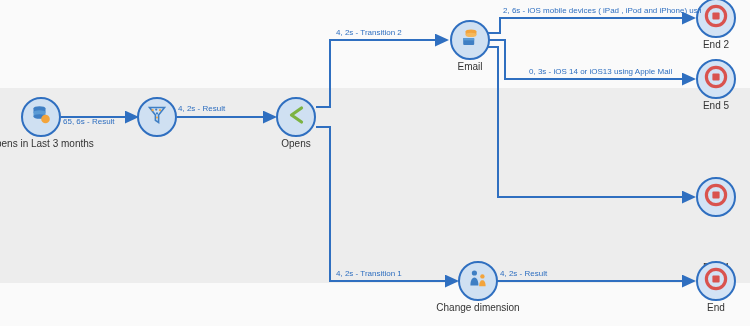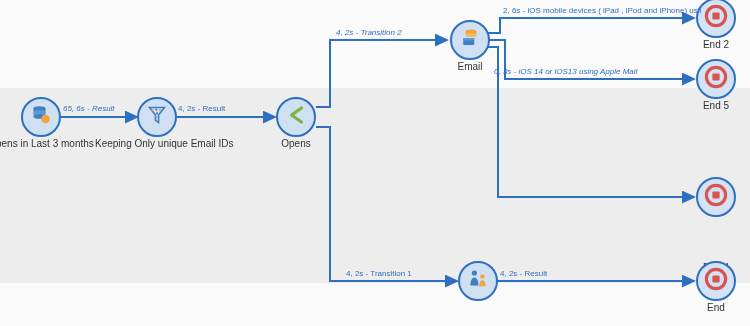--- a/index.html
+++ b/index.html
@@ -108,21 +108,20 @@
       <svg width="22" height="22" viewBox="0 0 22 22">
         <path d="M3.5,3.5 L18.5,3.5 L12.6,11 L12.6,18.5 L9.4,16.4 L9.4,11 Z" fill="none" stroke="#3f7fc4" stroke-width="1.6"></path>
         <circle cx="6.6" cy="6.2" r="1.1" fill="#f3a43c"></circle>
         <circle cx="10.2" cy="5.6" r="1.1" fill="#3f7fc4"></circle>
         <circle cx="14" cy="6.2" r="1.1" fill="#f3a43c"></circle>
         <circle cx="11" cy="9.4" r="1.1" fill="#3f7fc4"></circle>
         <circle cx="11" cy="13.6" r="1" fill="#f3a43c"></circle>
       </svg>
     </span>
   </div>
-  <div class="node-label" style="left:95px;top:139px;width:124px;">Keeping Only unique Email IDs</div>
 
   <div class="node" style="left:276px;top:97px;">
     <span class="ico">
       <svg width="22" height="22" viewBox="0 0 22 22">
         <path d="M16.5,4 L6.5,11 L16.5,18" fill="none" stroke="#7cb342" stroke-width="3.2" stroke-linecap="round" stroke-linejoin="round"></path>
       </svg>
     </span>
   </div>
   <div class="node-label" style="left:266px;top:139px;width:60px;">Opens</div>
 
@@ -142,20 +141,21 @@
   <div class="node" style="left:458px;top:261px;">
     <span class="ico">
       <svg width="22" height="22" viewBox="0 0 22 22">
         <circle cx="7.4" cy="5" r="2.6" fill="#3f7fc4"></circle>
         <path d="M3.4,17.5 C3.4,12.4 5.2,9.6 7.4,9.6 C9.6,9.6 11.4,12.4 11.4,17.5 Z" fill="#3f7fc4"></path>
         <circle cx="15.4" cy="8.4" r="2.2" fill="#f3a43c"></circle>
         <path d="M12.2,18.2 C12.2,14 13.6,12.2 15.4,12.2 C17.2,12.2 18.6,14 18.6,18.2 Z" fill="#f3a43c"></path>
       </svg>
     </span>
   </div>
+  <div class="node-label" style="left:428px;top:303px;width:100px;">Change dimension</div>
 
   <div class="node end" style="left:696px;top:-2px;">
     <span class="ico">
       <svg width="24" height="24" viewBox="0 0 24 24">
         <circle cx="12" cy="12" r="9.6" fill="none" stroke="#d9534f" stroke-width="3.2"></circle>
         <rect x="8.4" y="8.4" width="7.2" height="7.2" rx="1" fill="#d9534f"></rect>
       </svg>
     </span>
   </div>
   <div class="node-label" style="left:686px;top:40px;width:60px;">End 2</div>
@@ -183,21 +183,21 @@
   <div class="node end" style="left:696px;top:261px;">
     <span class="ico">
       <svg width="24" height="24" viewBox="0 0 24 24">
         <circle cx="12" cy="12" r="9.6" fill="none" stroke="#d9534f" stroke-width="3.2"></circle>
         <rect x="8.4" y="8.4" width="7.2" height="7.2" rx="1" fill="#d9534f"></rect>
       </svg>
     </span>
   </div>
   <div class="node-label" style="left:686px;top:303px;width:60px;">End</div>
 
-  <div class="edge-label" style="left:63px;top:104px;font-style:italic;">65, 6s - Result</div>
+  <div class="edge-label" style="left:63px;top:117px;">65, 6s - Result</div>
   <div class="edge-label" style="left:178px;top:104px;">4, 2s - Result</div>
-  <div class="edge-label" style="left:336px;top:28px;font-style:italic;">4, 2s - Transition 2</div>
+  <div class="edge-label" style="left:336px;top:28px;">4, 2s - Transition 2</div>
   <div class="edge-label" style="left:503px;top:6px;width:198px;overflow:hidden;">2, 6s - iOS mobile devices ( iPad , iPod and iPhone) using App</div>
-  <div class="edge-label" style="left:494px;top:67px;font-style:italic;">0, 3s - iOS 14 or iOS13 using Apple Mail</div>
-  <div class="edge-label" style="left:336px;top:269px;margin-left:10px;">4, 2s - Transition 1</div>
+  <div class="edge-label" style="left:529px;top:67px;">0, 3s - iOS 14 or iOS13 using Apple Mail</div>
+  <div class="edge-label" style="left:336px;top:269px;">4, 2s - Transition 1</div>
   <div class="edge-label" style="left:500px;top:269px;">4, 2s - Result</div>
 
 </div>
 
 </body></html>

